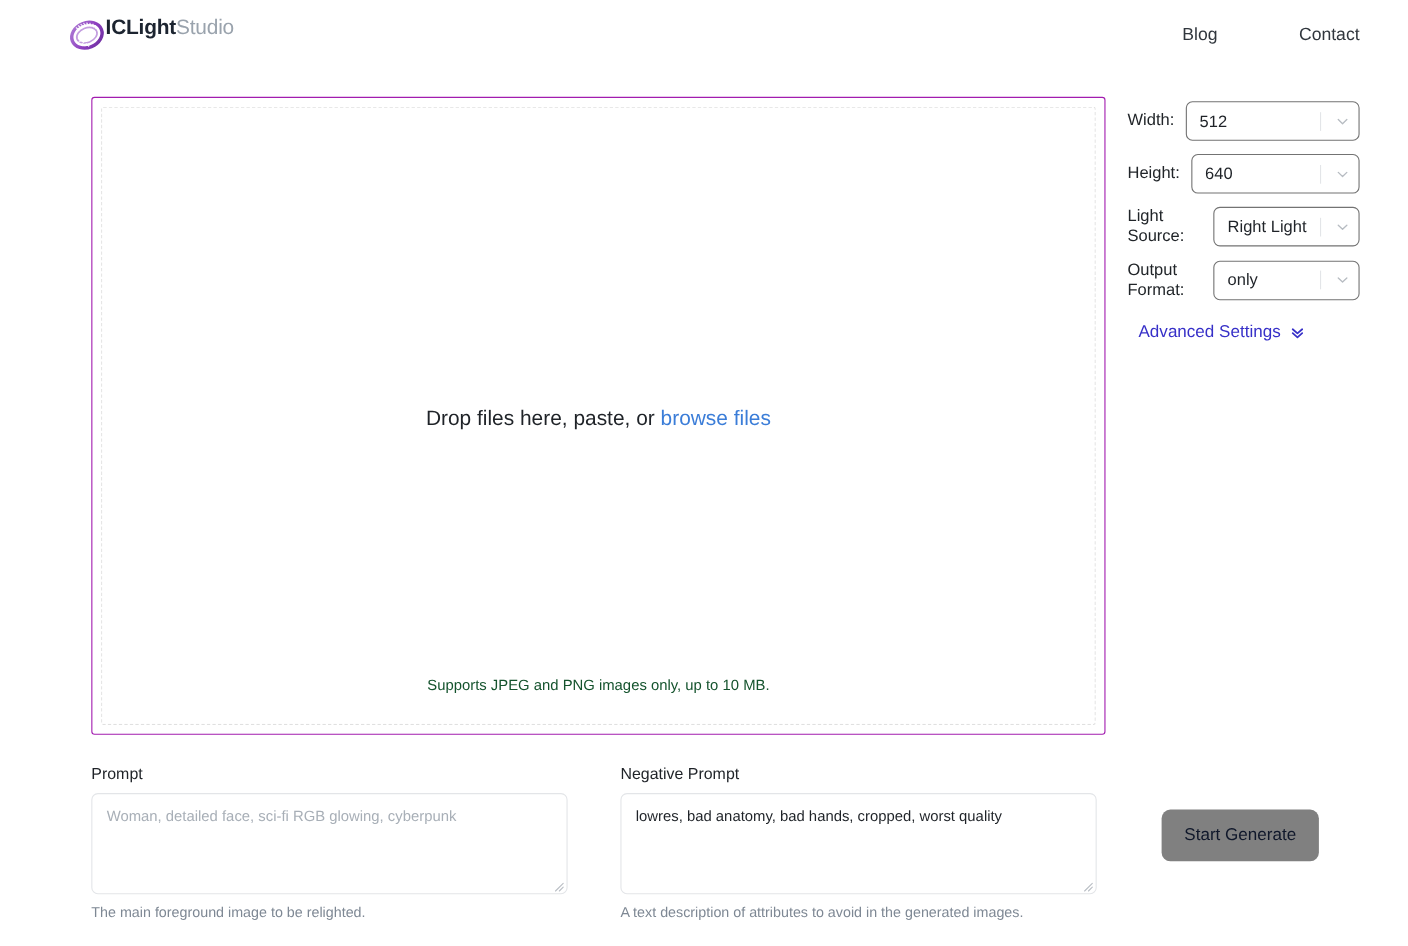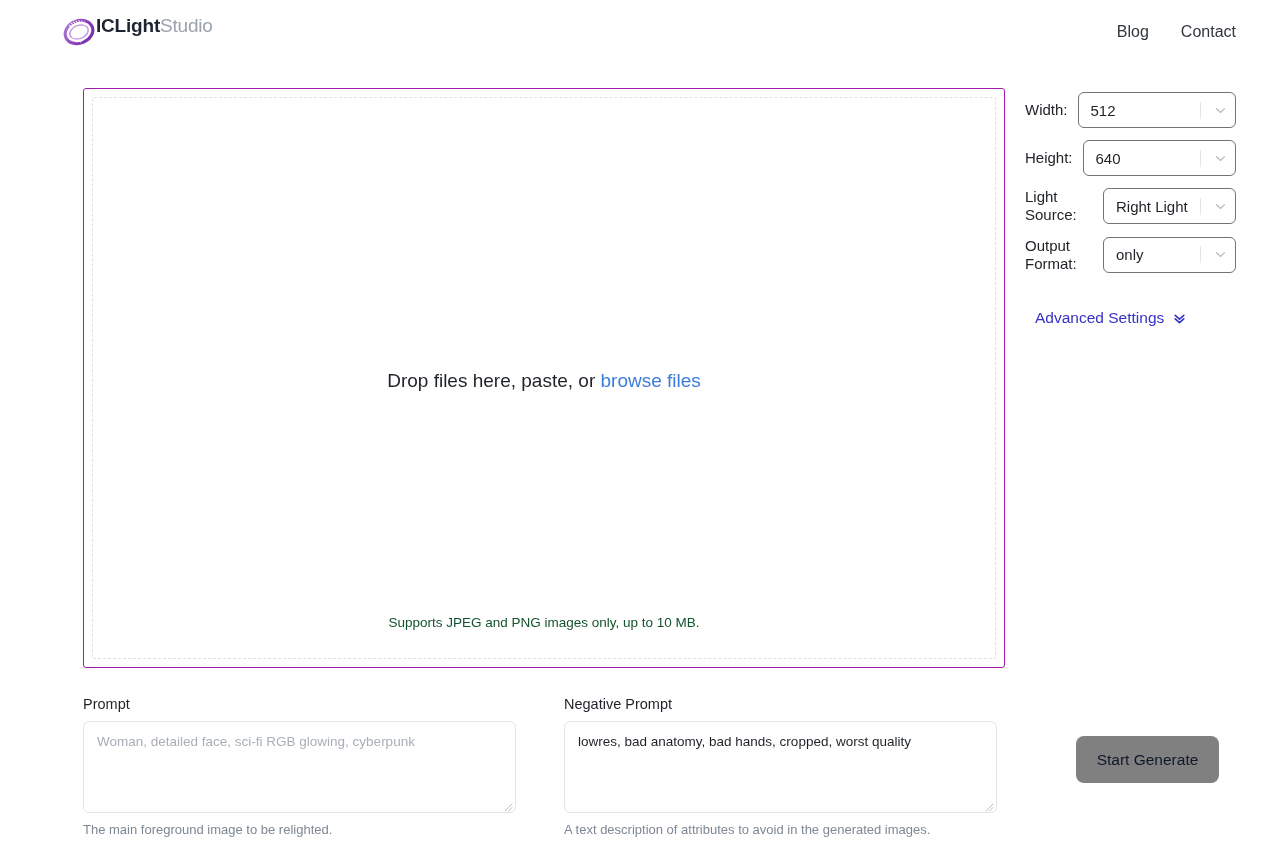--- a/index.html
+++ b/index.html
@@ -41,21 +41,21 @@
     letter-spacing: -0.2px;
     white-space: nowrap;
   }
   .brand-text .b1 { font-weight: bold; color: #1c2430; }
   .brand-text .b2 { font-weight: normal; color: #9aa3ad; }
 
   .nav {
     margin-left: auto;
     display: flex;
     align-items: center;
-    gap: 32px;
+    gap: 74px;
   }
   .nav a {
     font-size: 16px;
     color: #30363d;
     text-decoration: none;
     white-space: nowrap;
   }
 
   
   .main {
@@ -161,38 +161,38 @@
   .combo-arrow {
     flex: 0 0 26px;
     display: flex;
     align-items: center;
     justify-content: center;
     padding-right: 4px;
   }
   .combo-arrow svg { display: block; }
 
   .advanced {
-    margin-top: 24px;
+    margin-top: 8px;
     display: inline-flex;
     align-items: center;
     gap: 8px;
     color: #3730c8;
     font-size: 15.5px;
     cursor: pointer;
     text-decoration: none;
     padding-left: 10px;
   }
   .advanced svg { display: block; }
 
   
   .row-bottom {
     display: flex;
     align-items: flex-start;
     padding-left: 83px;
-    padding-right: 24px;
+    padding-right: 44px;
     margin-top: 28px;
   }
   .prompt-col { flex: 0 0 433px; }
   .prompt-col.second { margin-left: 48px; }
   .prompt-label {
     font-size: 14.5px;
     color: #1f2328;
     margin-bottom: 9px;
     display: block;
   }

